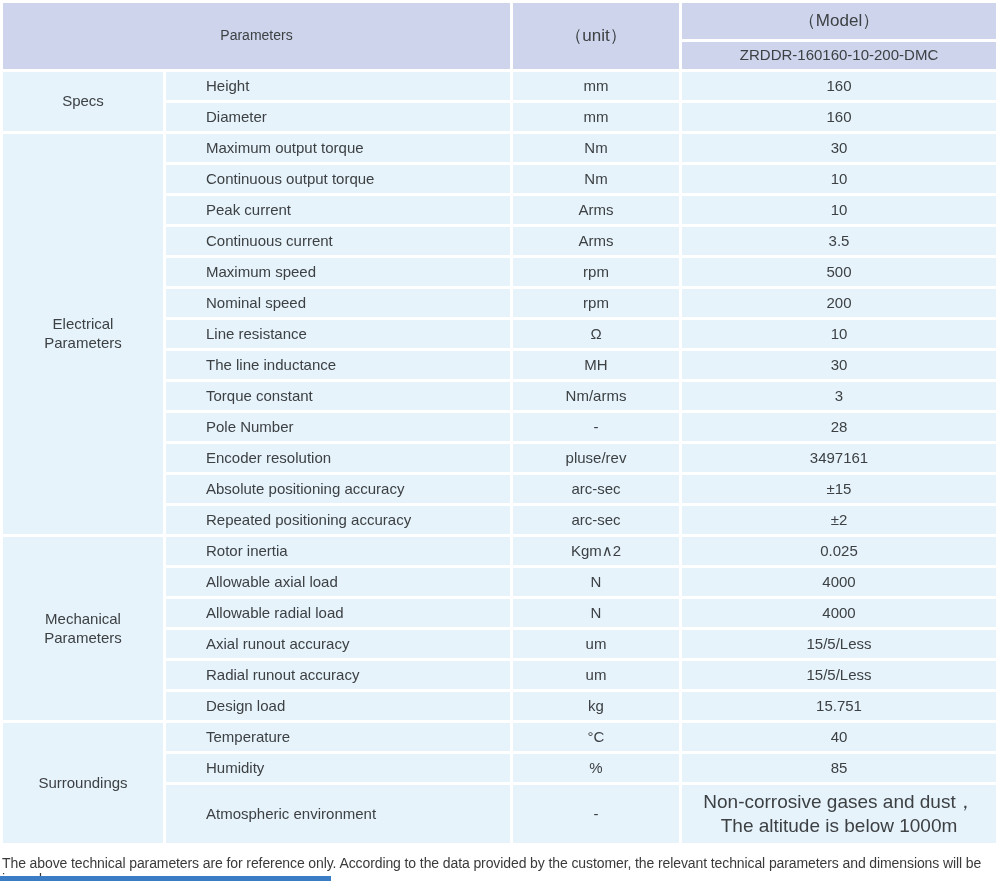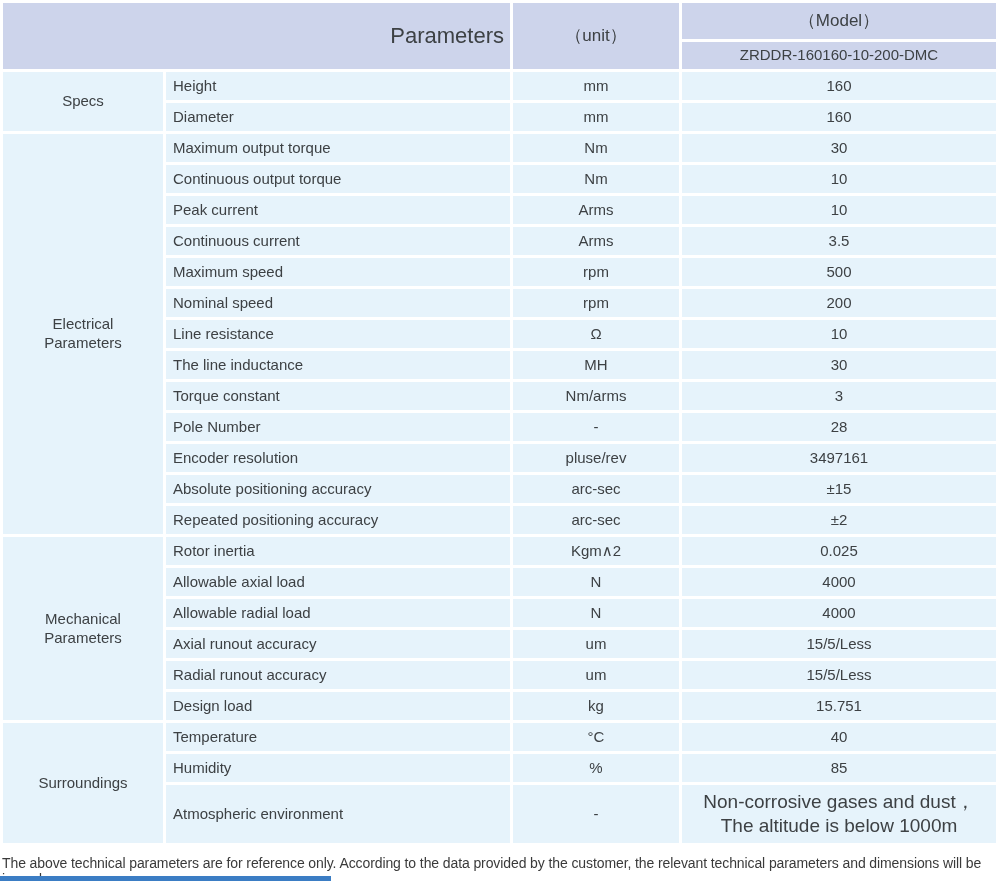--- a/index.html
+++ b/index.html
@@ -32,26 +32,26 @@
     color:var(--text);
     text-align:center;
     vertical-align:middle;
     padding:0 6px;
     height:28px;
     line-height:1.25;
   }
   thead th{
     background:var(--header-bg);
   }
-  th.parameters-head{font-size:22px;text-align:right;}
+  th.parameters-head{font-size:14px;}
   th.unit-head, th.model-head{font-size:17px;}
   th.model-code{font-size:15px;margin-left:8px;}
   td.param-cell{
     text-align:left;
-    padding-left:7px;
+    padding-left:40px;
   }
   td.group-cell{
     padding:0 20px;
   }
   td.value-cell{
     white-space:pre-line;
   }
   td.value-cell.multiline{
     height:58px;
     font-size:19px;

